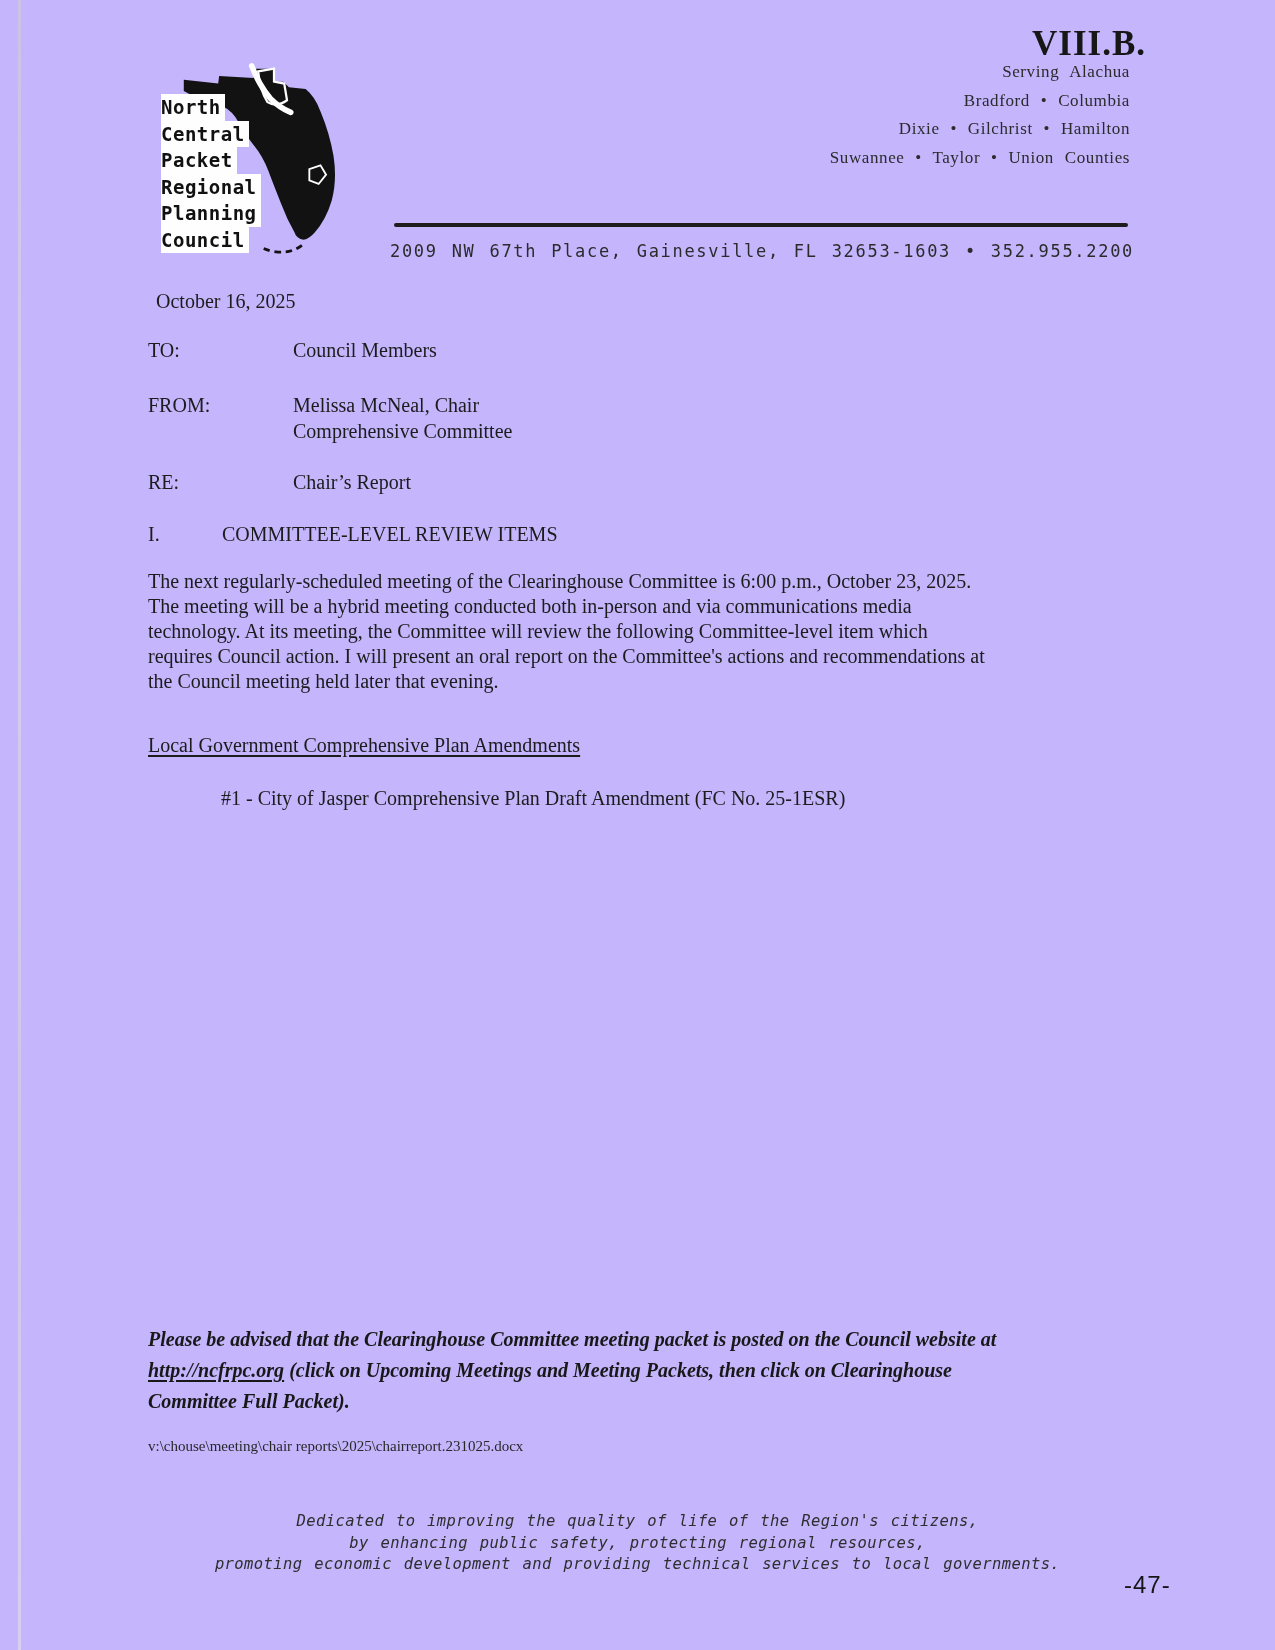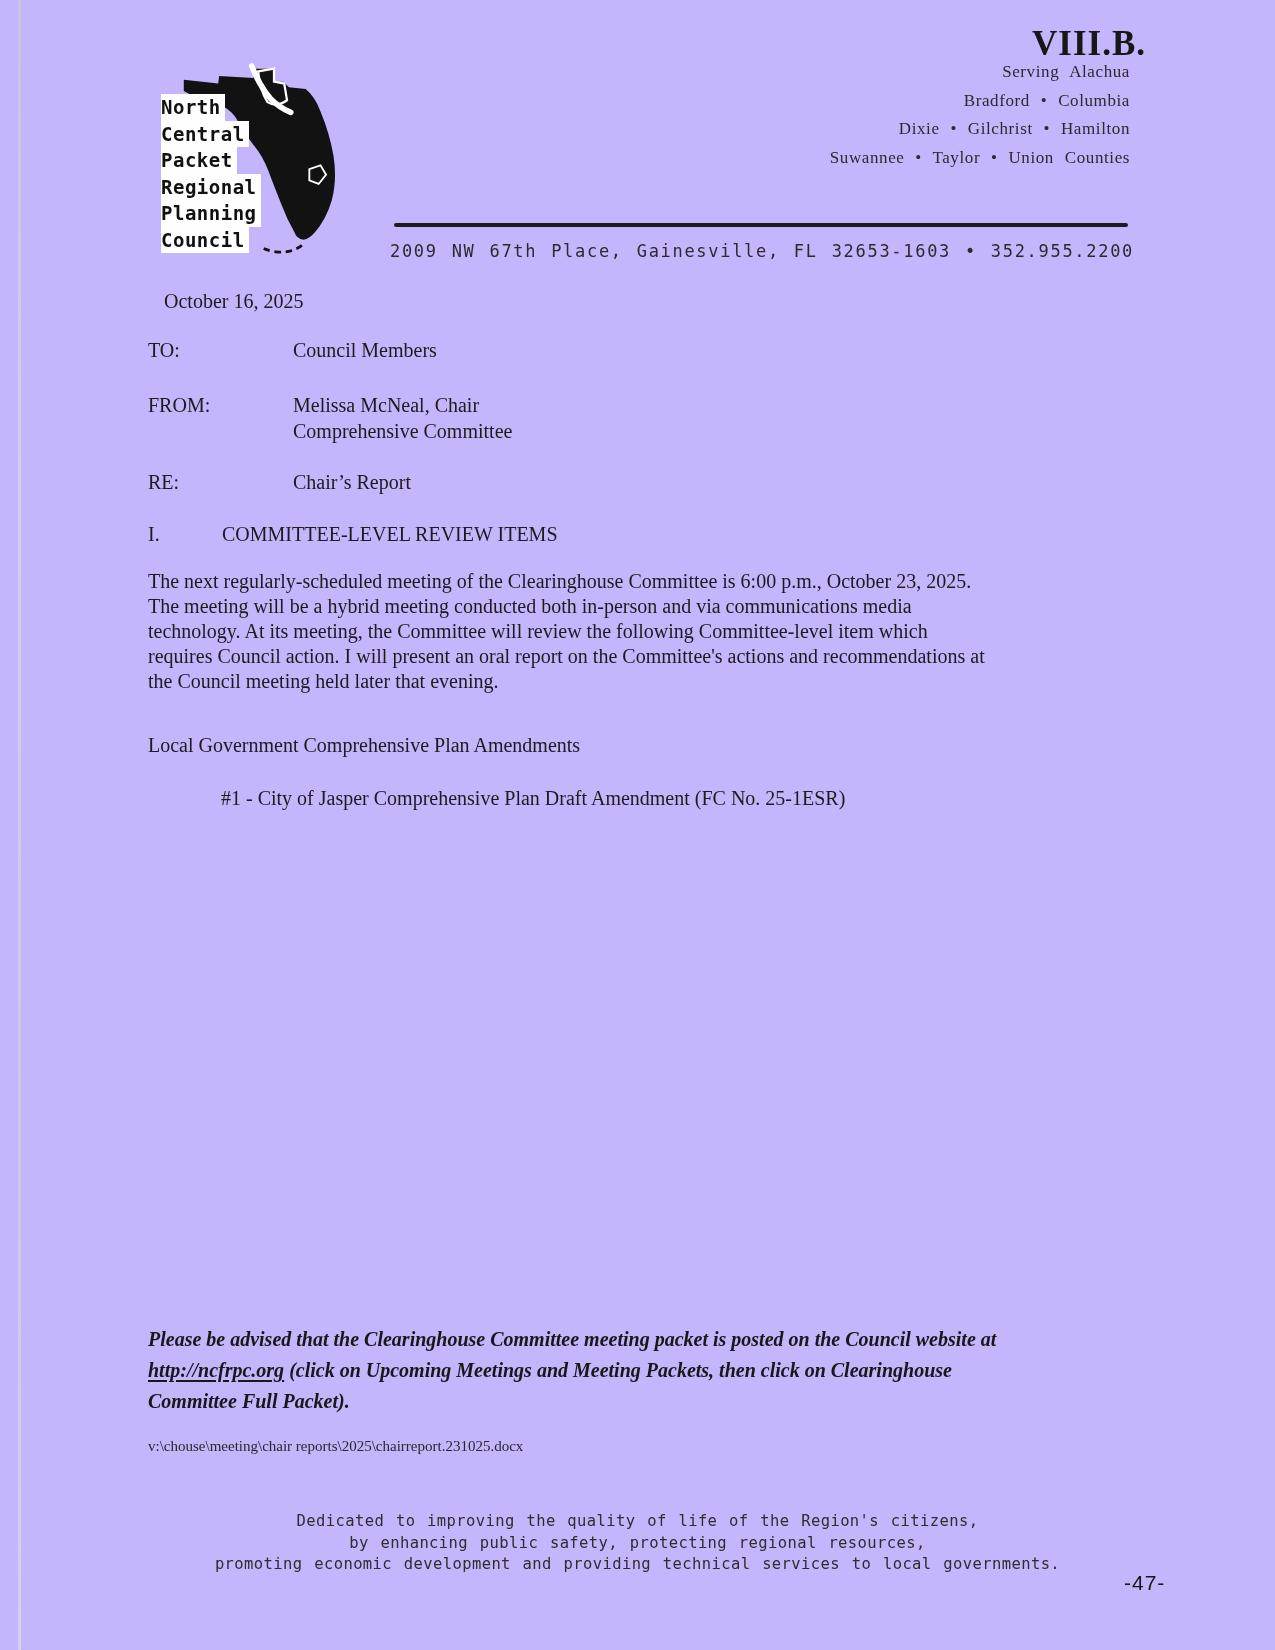--- a/index.html
+++ b/index.html
@@ -43,55 +43,56 @@
     position:absolute; left:394px; top:223px; width:734px; height:4px;
     background:#1d1d1d; border-radius:2px;
   }
   .address {
     position:absolute; left:390px; top:241px; width:740px;
     font-family:"DejaVu Sans Mono", monospace;
     font-size:17px; letter-spacing:1.7px; word-spacing:2px; color:#2b2b2b;
     white-space:nowrap;
   }
   
-  .date { position:absolute; left:164px; top:290px; font-size:20px; }
+  .date { position:absolute; left:156px; top:290px; font-size:20px; }
   .field-row { position:absolute; left:148px; font-size:20px; line-height:26px; display:flex; }
   .field-row .lbl { width:145px; flex:none; }
   .row-to   { top:337px; }
   .row-from { top:392px; }
   .row-re   { top:469px; }
   .section-head { position:absolute; left:148px; top:523px; font-size:20px; display:flex; }
   .section-head .numeral { width:74px; flex:none; }
   .body-par {
     position:absolute; left:148px; top:569px; width:975px;
     font-size:20px; line-height:25px; white-space:pre-line;
   }
   .sub-head {
     position:absolute; left:148px; top:734px; font-size:20px;
-    text-underline-offset:3px;
+    text-decoration:underline; text-underline-offset:3px;
   }
   .list-item { position:absolute; left:221px; top:787px; font-size:20px; }
   .notice {
     position:absolute; left:148px; top:1324px; width:965px;
     font-size:20px; line-height:31px; font-weight:bold; font-style:italic;
     color:#181818;
   }
   .notice .link { text-decoration:underline; text-underline-offset:3px; color:#181818; }
   .file-path { position:absolute; left:148px; top:1438px; font-size:15px; color:#282828; }
   
   .footer {
     position:absolute; left:120px; top:1511px; width:1035px; text-align:center;
     font-family:"DejaVu Sans Mono", monospace;
     font-size:15.5px; line-height:21.5px; letter-spacing:.4px; word-spacing:2px;
     color:#2e2e2e;
+    font-style:italic;
   }
   .page-num {
     position:absolute; left:1124px; top:1571px;
     font-family:"Liberation Sans", sans-serif;
-    font-size:21px; color:#161616; letter-spacing:1px;
+    font-size:24px; color:#161616; letter-spacing:1px;
   }
 </style>
 </head>
 <body>
 
 <div class="page">
 
   <div class="scan-edge"></div>
 
   <div class="corner-label">VIII.B.</div>

